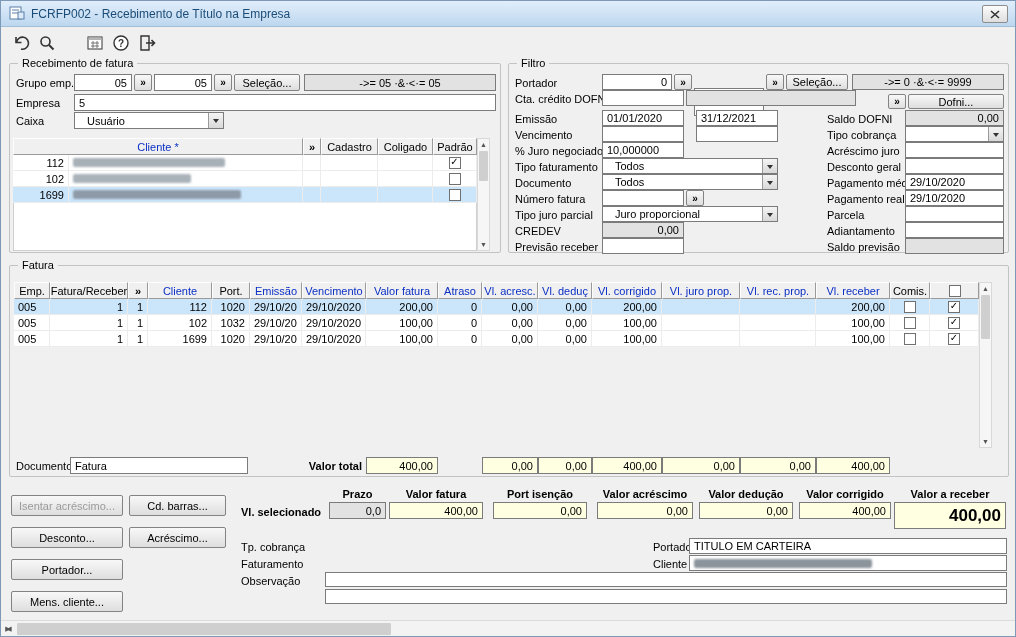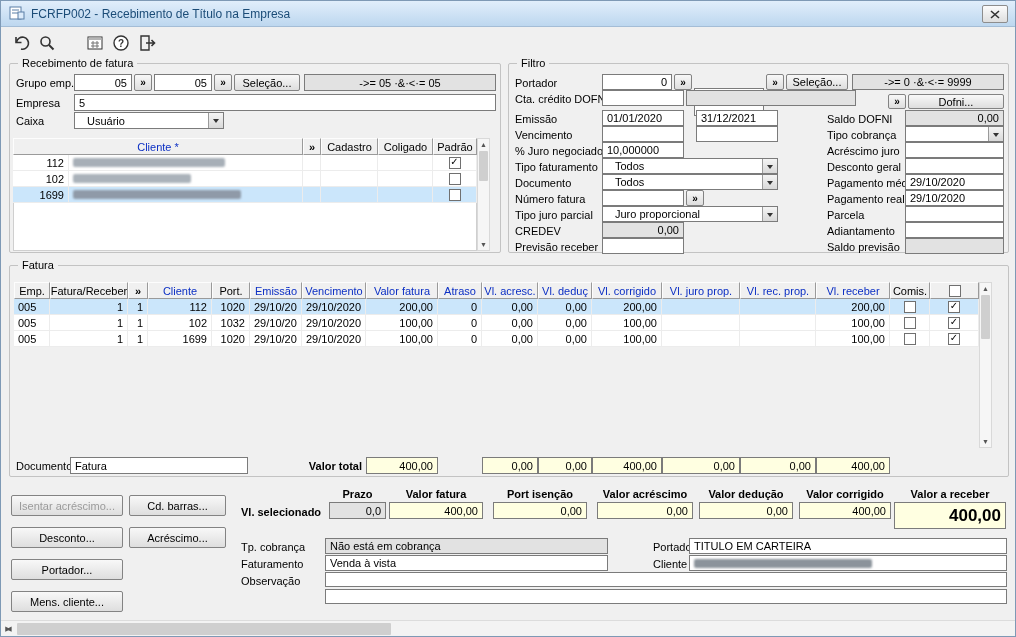--- a/index.html
+++ b/index.html
@@ -407,26 +407,24 @@
   <span class="lbl b" style="left:240px; top:505px">Vl. selecionado</span>
   <div class="fld gray right" style="left:328px; top:501px; width:57px">0,0</div>
   <div class="fld yellow right" style="left:388px; top:501px; width:94px">400,00</div>
   <div class="fld yellow right" style="left:492px; top:501px; width:94px">0,00</div>
   <div class="fld yellow right" style="left:596px; top:501px; width:96px">0,00</div>
   <div class="fld yellow right" style="left:698px; top:501px; width:94px">0,00</div>
   <div class="fld yellow right" style="left:798px; top:501px; width:92px">400,00</div>
   <div class="fld yellow right bigval" style="left:893px; top:501px; width:112px; height:27px">400,00</div>
 
   <span class="lbl" style="left:240px; top:540px">Tp. cobrança</span>
-  <div class="fld gray" style="left:324px; top:537px; width:283px; height:16px">Não está em cobrança</div>
   <span class="lbl" style="left:652px; top:540px">Portador</span>
   <div class="fld" style="left:688px; top:537px; width:318px; height:16px">TITULO EM CARTEIRA</div>
 
   <span class="lbl" style="left:240px; top:557px">Faturamento</span>
-  <div class="fld" style="left:324px; top:554px; width:283px; height:16px">Venda à vista</div>
   <span class="lbl" style="left:652px; top:557px">Cliente</span>
   <div class="fld" style="left:688px; top:554px; width:318px; height:16px">
     <span class="redact" style="width:178px; height:9px; background:#8b939b"></span>
   </div>
 
   <span class="lbl" style="left:240px; top:574px">Observação</span>
   <div class="fld" style="left:324px; top:571px; width:682px; height:15px"></div>
   <div class="fld" style="left:324px; top:588px; width:682px; height:15px"></div>
 
   <div class="hscroll">

